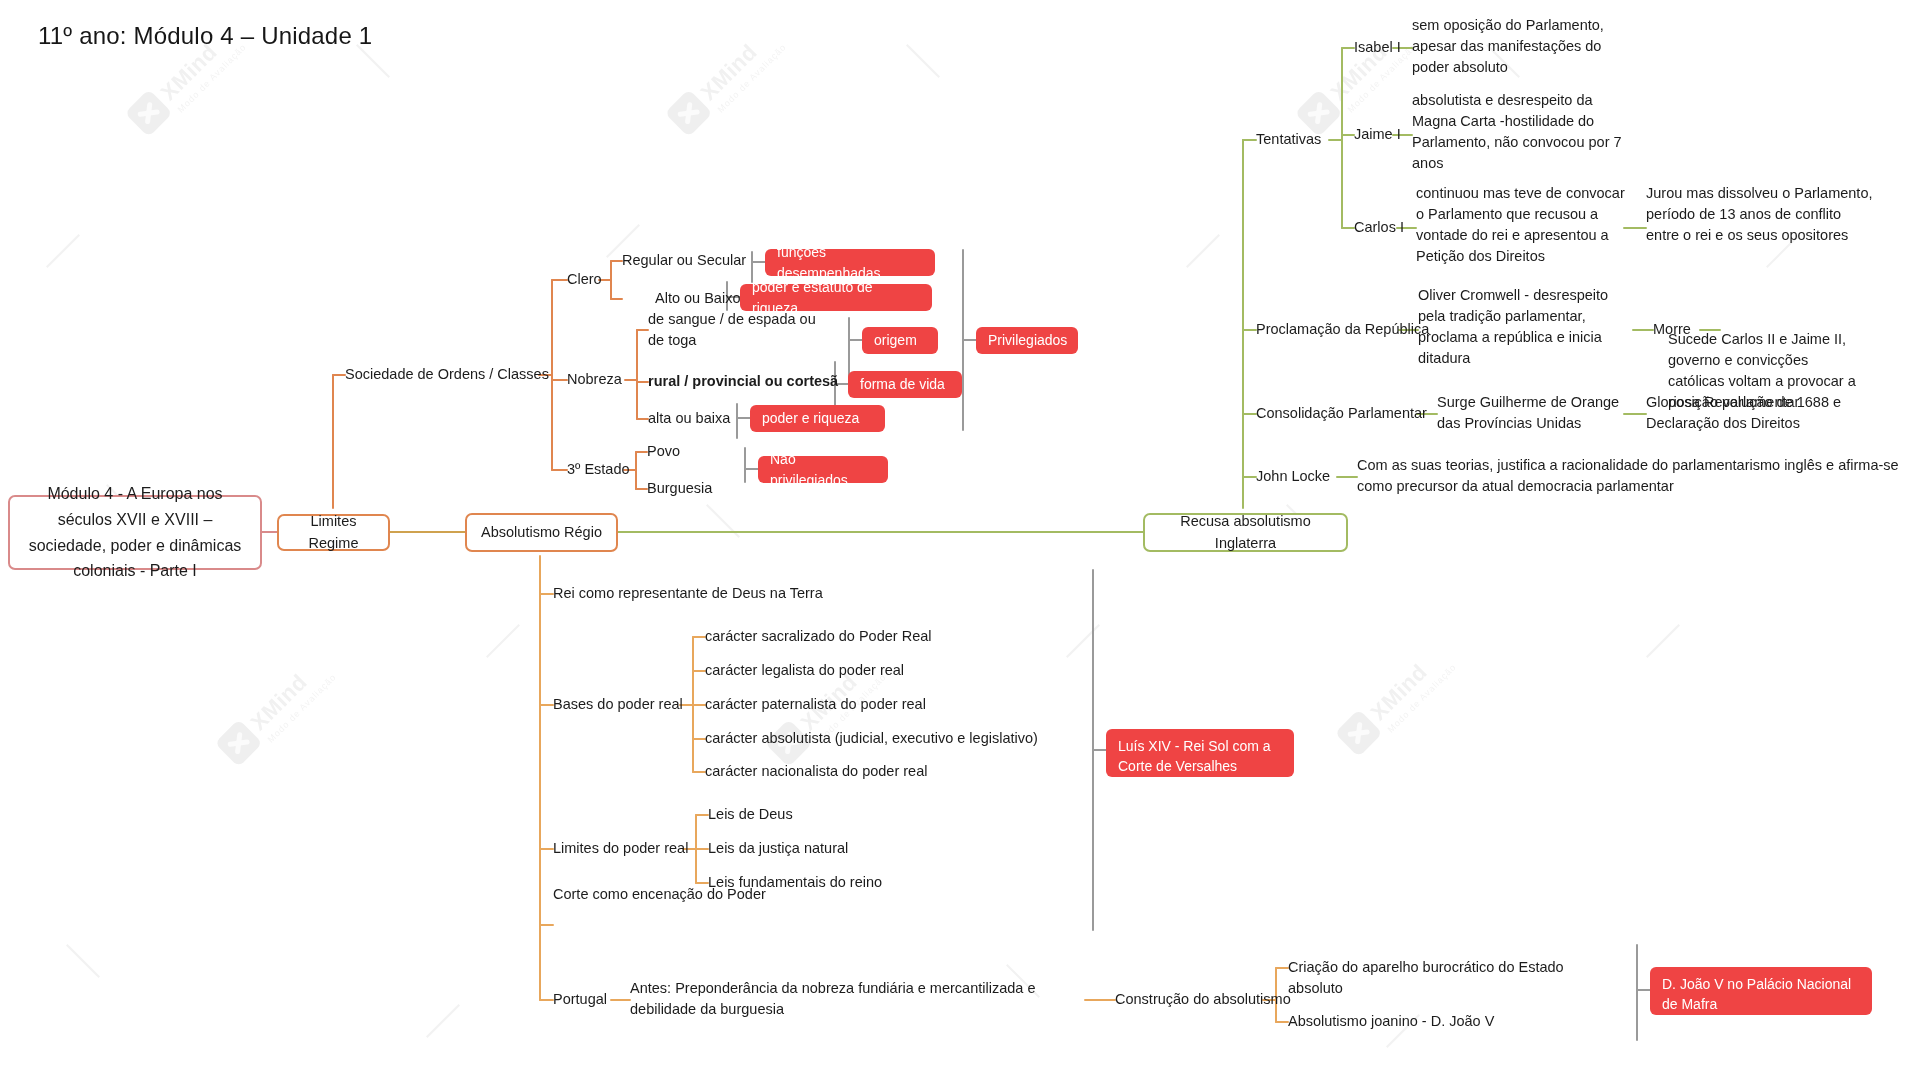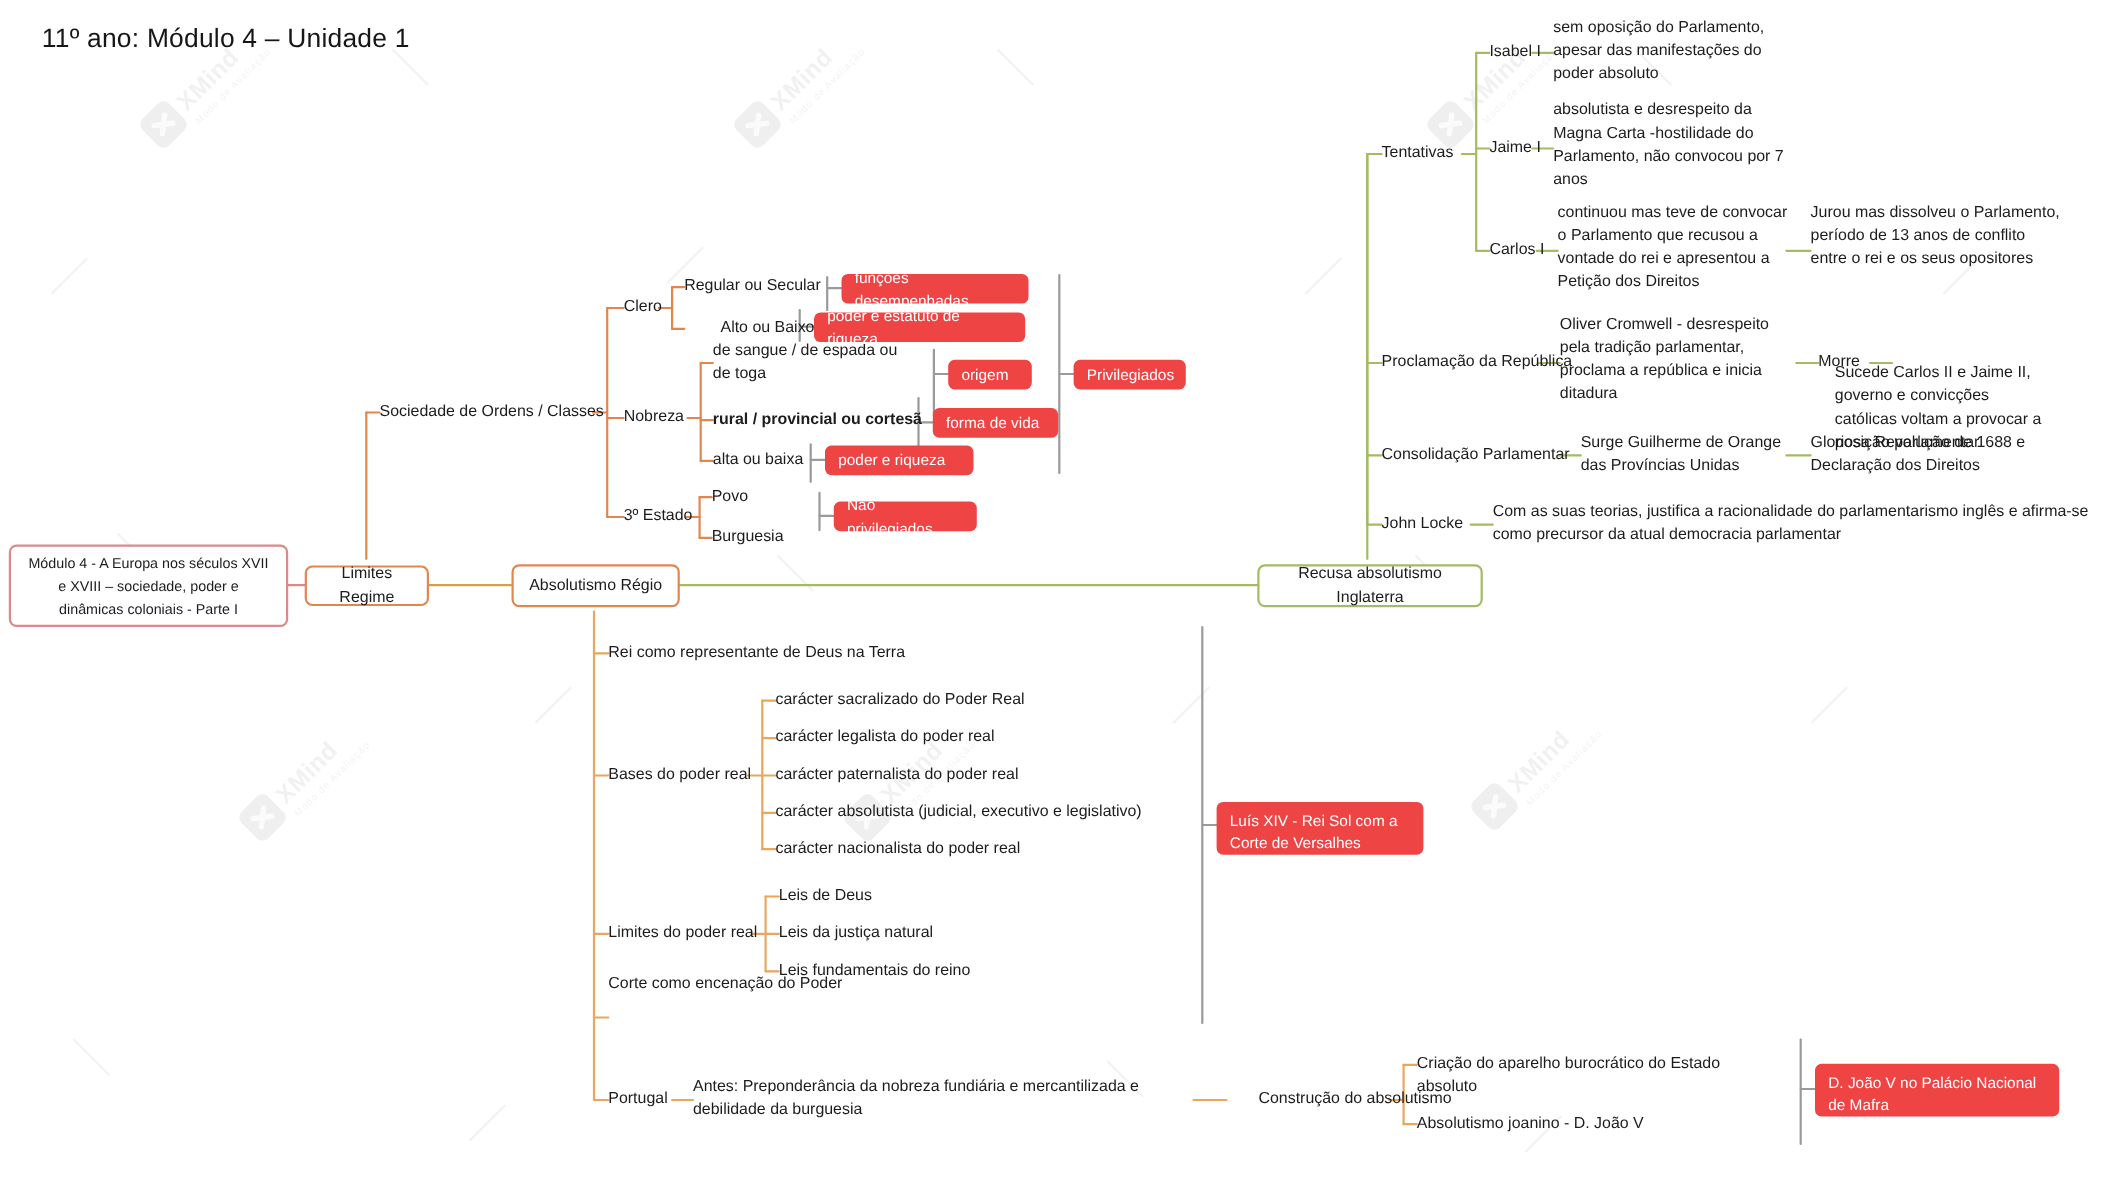--- a/index.html
+++ b/index.html
@@ -38,21 +38,21 @@
   
   .tnode{position:absolute;z-index:3;font-size:14.5px;line-height:1.45;
          color:#1c1c1c;white-space:pre-line;}
 
   
   .boxnode{position:absolute;z-index:4;border:2.2px solid;border-radius:7px;
            background:#ffffff;display:flex;align-items:center;
            justify-content:center;text-align:center;
            font-size:14.5px;line-height:1.5;color:#1c1c1c;
            box-sizing:border-box;padding:7px 12px;}
-  .boxnode.root{border-color:#d98a8a;font-size:13px;line-height:1.62;}
+  .boxnode.root{border-color:#d98a8a;font-size:16px;line-height:1.62;}
   .boxnode.orange{border-color:#e0864f;}
   .boxnode.green{border-color:#a3bb62;}
 
   
   .chip{position:absolute;z-index:4;background:#ef4444;color:#ffffff;
         border-radius:6px;padding:7px 12px;font-size:14px;line-height:1.45;
         box-sizing:border-box;display:flex;align-items:center;}
   .chip.multi{align-items:flex-start;}
 
   
@@ -278,21 +278,21 @@
   <div class="tnode" style="left:708px;top:838px;">Leis da justiça natural</div>
   <div class="tnode" style="left:708px;top:872px;">Leis fundamentais do reino</div>
 
   <div class="tnode" style="left:553px;top:884px;">Corte como encenação do Poder</div>
 
   <div class="tnode" style="left:553px;top:989px;">Portugal</div>
   <div class="tnode" style="left:630px;top:978px;width:455px;">Antes: Preponderância da nobreza fundiária e mercantilizada e debilidade da burguesia</div>
 
   <div class="chip multi" style="left:1106px;top:729px;width:188px;height:48px;">Luís XIV - Rei Sol com a Corte de Versalhes</div>
 
-  <div class="tnode" style="left:1115px;top:989px;margin-left:29px;">Construção do absolutismo</div>
+  <div class="tnode" style="left:1115px;top:989px;">Construção do absolutismo</div>
   <div class="tnode" style="left:1288px;top:957px;width:280px;">Criação do aparelho burocrático do Estado absoluto</div>
   <div class="tnode" style="left:1288px;top:1011px;">Absolutismo joanino - D. João V</div>
 
   <div class="chip multi" style="left:1650px;top:967px;width:222px;height:48px;">D. João V no Palácio Nacional de Mafra</div>
 
   <div class="tnode" style="left:1256px;top:129px;">Tentativas</div>
 
   <div class="tnode" style="left:1354px;top:37px;">Isabel I</div>
   <div class="tnode" style="left:1412px;top:15px;width:210px;">sem oposição do Parlamento, apesar das manifestações do poder absoluto</div>
 

